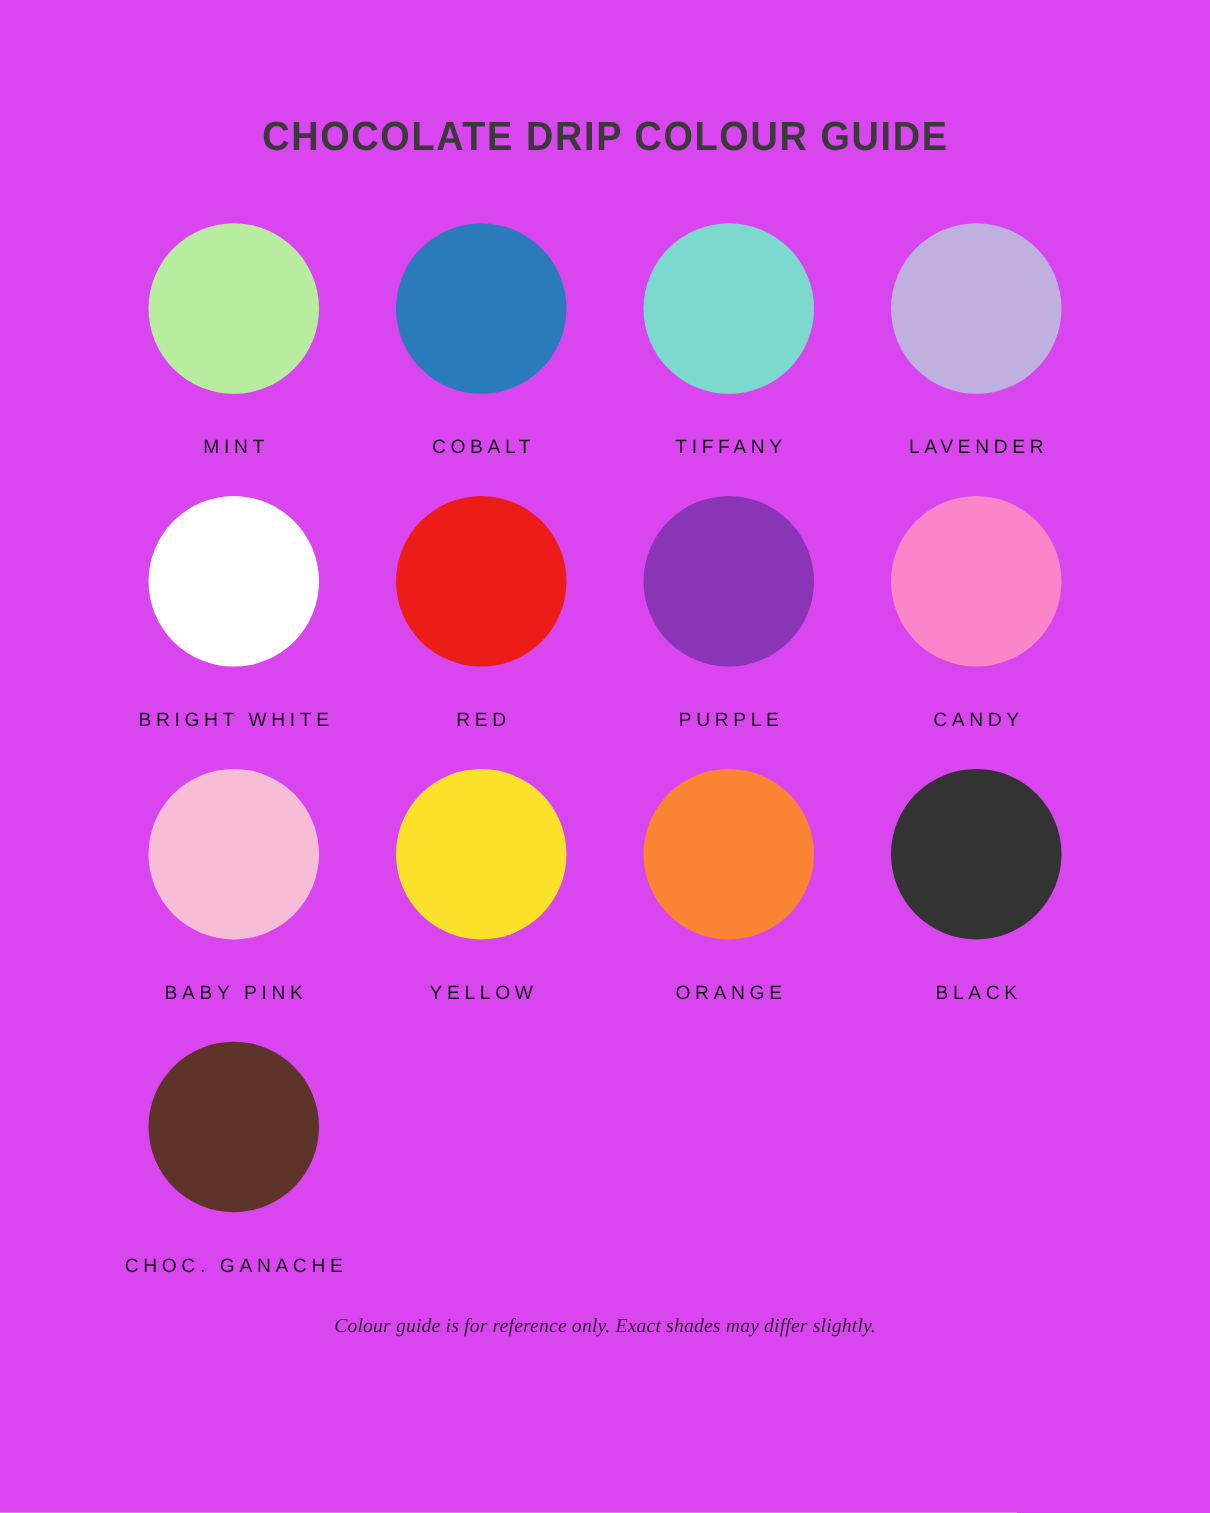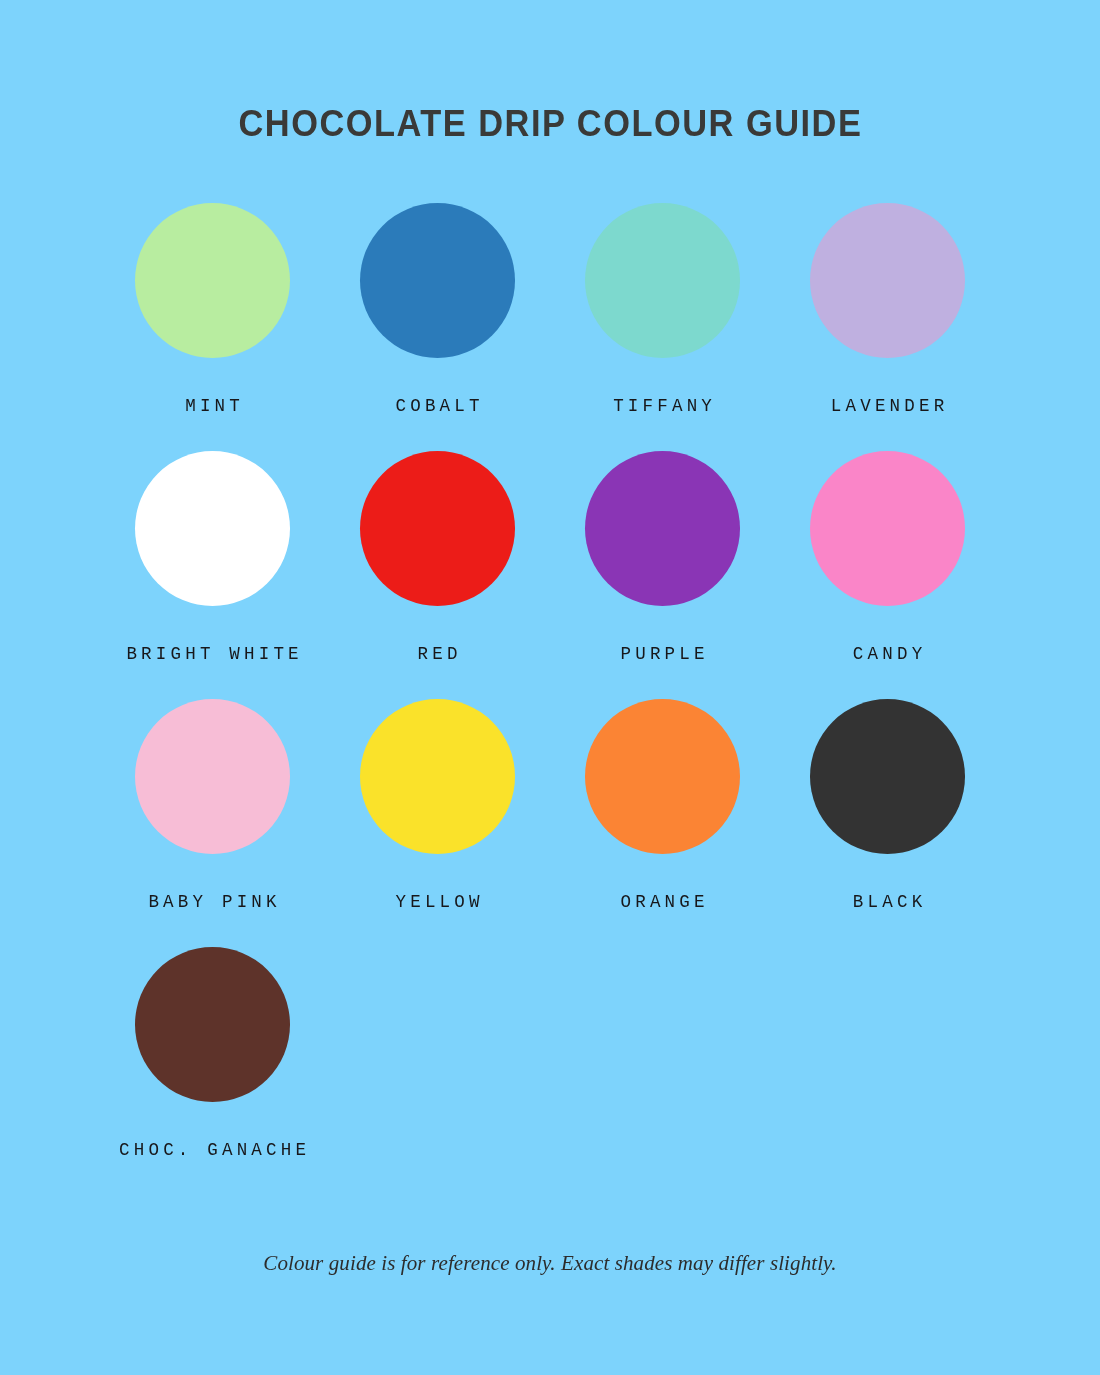--- a/index.html
+++ b/index.html
@@ -39,51 +39,49 @@
     display: grid;
     grid-template-columns: repeat(4, 1fr);
     grid-auto-rows: 248px;
     column-gap: 0px;
     row-gap: 0px;
   }
   .cell {
     display: flex;
     flex-direction: column;
     align-items: center;
-    font-family: Liberation Mono, monospace;
   }
   .swatch {
     width: 155px;
     height: 155px;
     border-radius: 50%;
     flex: none;
   }
   .swatch-label {
     margin-top: 38px;
     font-size: 17.5px;
     letter-spacing: 4.2px;
     color: #17171A;
     text-transform: uppercase;
     white-space: nowrap;
     text-indent: 4.2px;
   }
   .footer {
-    margin-top: 56px;
     font-family: "Liberation Serif", serif;
     font-style: italic;
-    font-size: 21px;
+    font-size: 18px;
     color: #2C2C2C;
     letter-spacing: 0.1px;
     white-space: nowrap;
   }
 </style>
 </head>
 <body style="background: rgb(226, 224, 221);">
 
-<div class="poster" style="background: #7dd3fc;">
+<div class="poster" style="background: #d946ef;">
 
   <div class="title">CHOCOLATE DRIP COLOUR GUIDE</div>
 
   <div class="grid">
 
     <div class="cell">
       <div class="swatch" style="background: rgb(184, 237, 160);"></div>
       <div class="swatch-label">MINT</div>
     </div>
 

